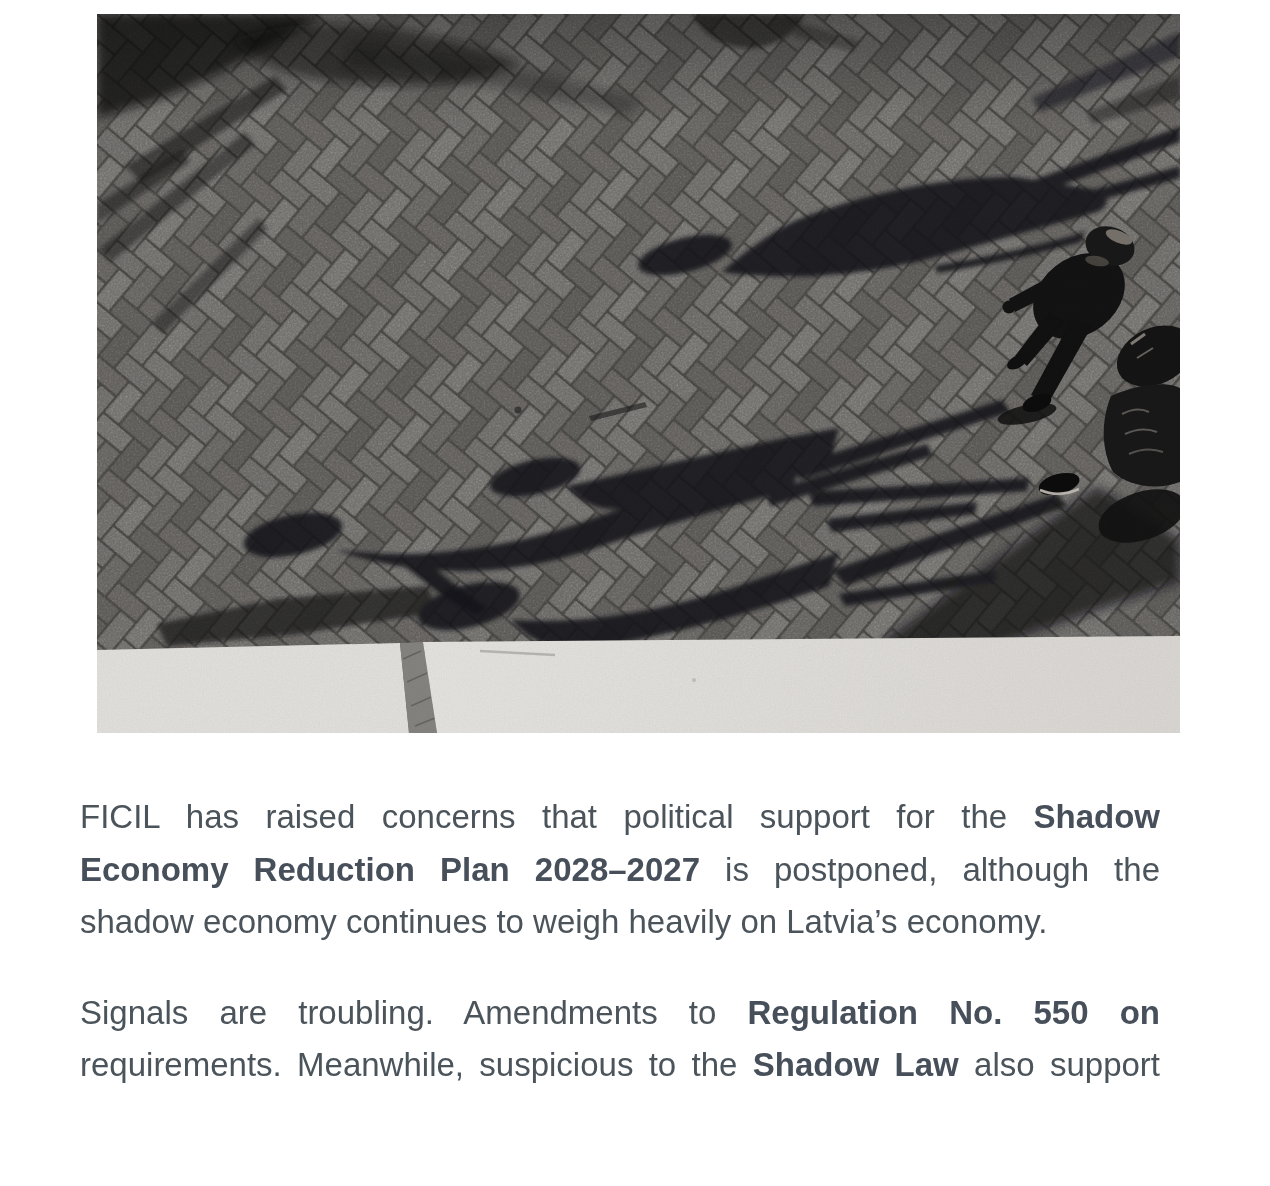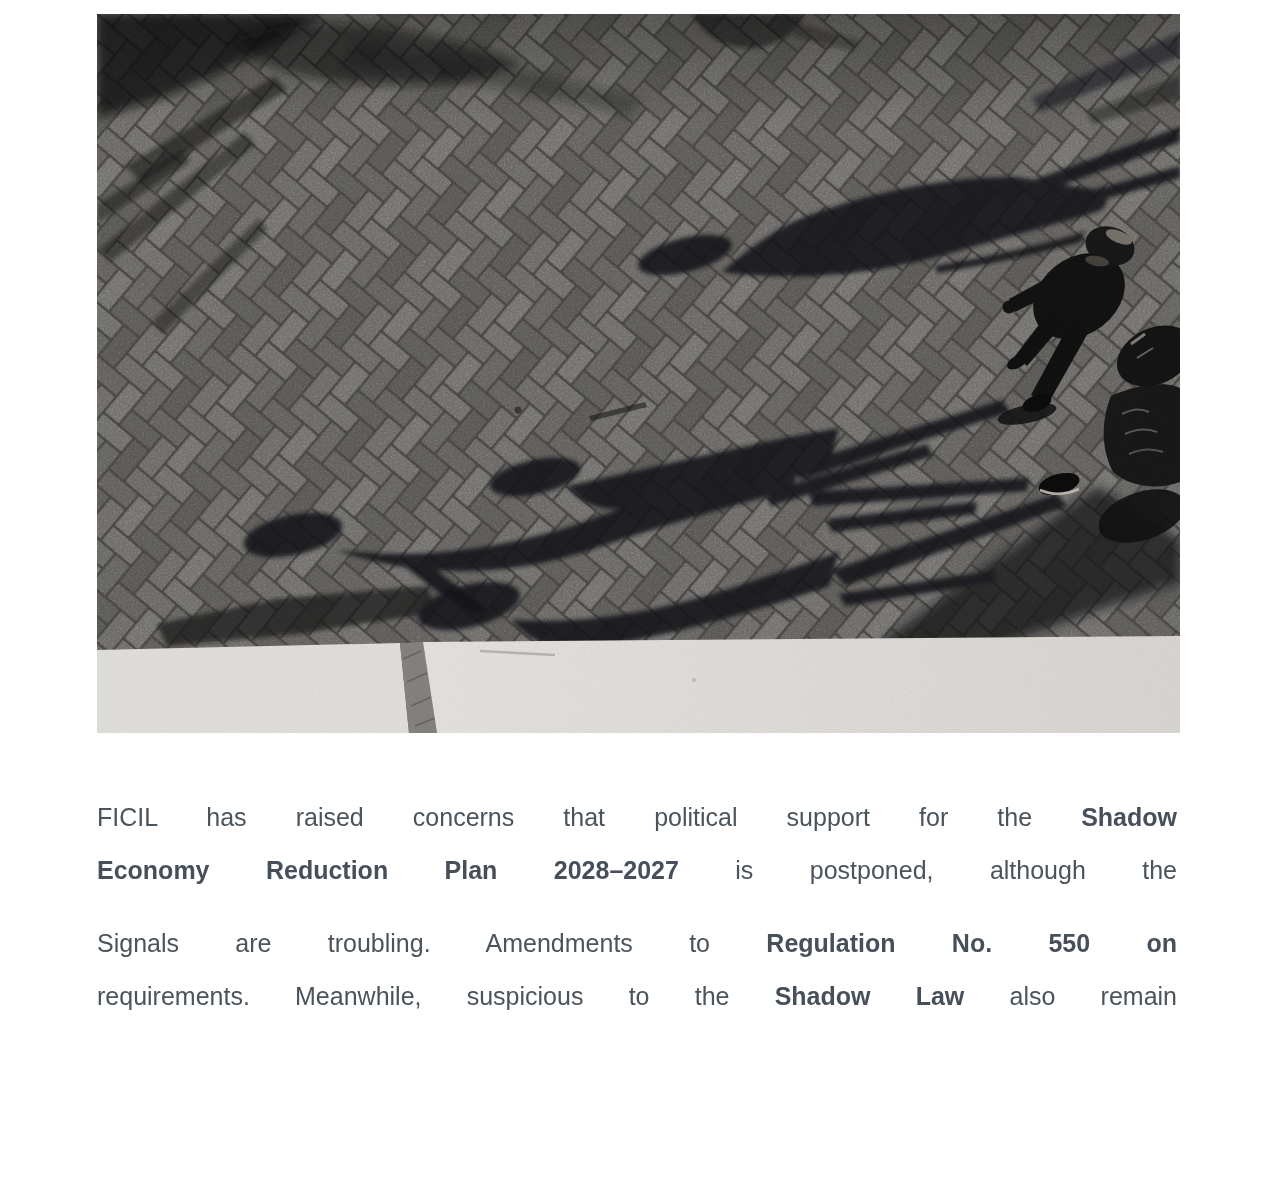--- a/index.html
+++ b/index.html
@@ -5,25 +5,25 @@
   html,body{margin:0;padding:0;}
   body{
     width:1270px;height:1186px;overflow:hidden;background:#ffffff;
     font-family:"Liberation Sans",sans-serif;position:relative;
   }
   .photo{
     position:absolute;left:97px;top:14px;width:1083px;height:719px;
   }
   .photo svg{display:block;width:100%;height:100%;}
   .article{
-    position:absolute;left:97px;top:791px;width:1080px;
-    color:#4b545b;font-size:25px;line-height:52.5px;
+    position:absolute;left:80px;top:791px;width:1080px;
+    color:#4b545b;font-size:33px;line-height:52.5px;
   }
   .para{margin:0;}
-  .para + .para{margin-top:21px;}
+  .para + .para{margin-top:38px;}
   .ln{text-align:justify;text-align-last:justify;text-justify:inter-word;}
   .ln.last{text-align:left;text-align-last:auto;}
   .b{font-weight:700;color:#47505a;}
 </style>
 </head>
 <body>
 
 <div>
 
   <div class="photo">
@@ -166,25 +166,28 @@
 
   <div class="article">
 
     <div class="para">
       <div class="ln">
         <span>FICIL has raised concerns that political support for the </span><span class="b">Shadow</span>
       </div>
       <div class="ln">
         <span class="b">Economy Reduction Plan 2028–2027</span><span> is postponed, although the</span>
       </div>
+      <div class="ln last">
+        <span>shadow economy continues to weigh heavily on Latvia’s economy.</span>
+      </div>
     </div>
 
     <div class="para">
       <div class="ln">
         <span>Signals are troubling. Amendments to </span><span class="b">Regulation No. 550 on</span>
       </div>
       <div class="ln">
-        <span>requirements. Meanwhile, suspicious to the </span><span class="b">Shadow Law</span><span> also remain</span>
+        <span>requirements. Meanwhile, suspicious to the </span><span class="b">Shadow Law</span><span> also support</span>
       </div>
     </div>
 
   </div>
 </div>
 
 </body></html>

